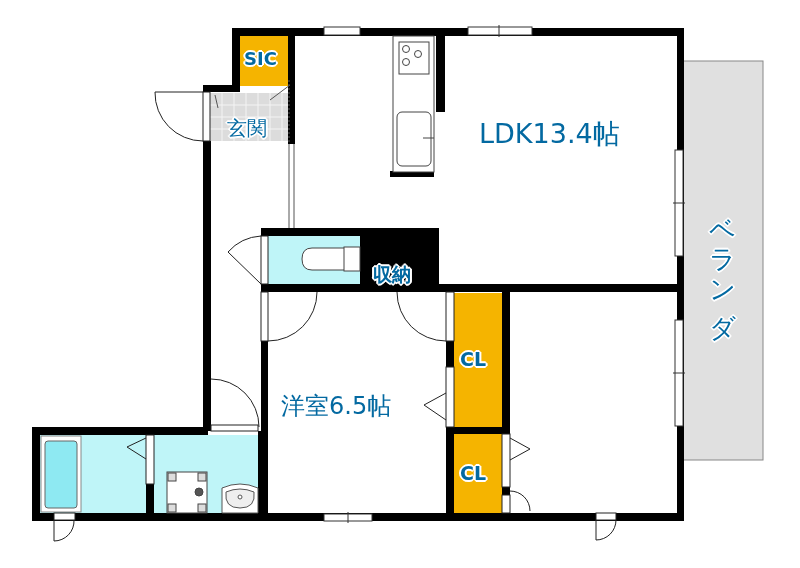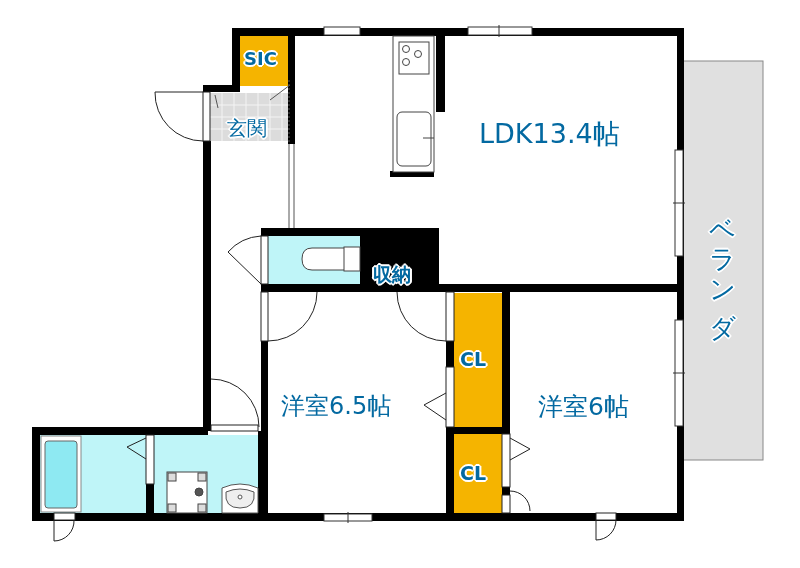--- a/index.html
+++ b/index.html
@@ -170,20 +170,19 @@
     <g stroke="#555" stroke-width="1">
       <path d="M 222 488 Q 240 480 258 488 L 258 513 L 222 513 Z" fill="#fff"></path>
       <path d="M 226 492 Q 240 486 254 492 Q 256 508 240 508 Q 224 508 226 492 Z" fill="#eee"></path>
       <circle cx="240" cy="497" r="2" fill="#fff"></circle>
     </g>
   </svg>
 
   
   <div class="lbl outline room-label" style="left:479px;top:116px;font-size:27px;">LDK13.4帖</div>
   <div class="lbl outline room-label" style="left:281px;top:390px;font-size:24px;">洋室6.5帖</div>
-  <div class="lbl outline room-label" style="left:538px;top:390px;font-size:25px;">洋室6帖</div>
   <div class="lbl outline genkan-label" style="left:227px;top:115px;">玄関</div>
   <div class="lbl outline closet-label" style="left:244px;top:48px;font-size:18px;">SIC</div>
   <div class="lbl outline closet-label" style="left:373px;top:242px;font-size:19px;margin-top:20px;">収納</div>
   <div class="lbl outline closet-label" style="left:460px;top:348px;">CL</div>
   <div class="lbl outline closet-label" style="left:460px;top:462px;">CL</div>
   <div class="lbl outline veranda-label" style="left:706px;top:200px;">ベランダ</div>
 </div>
 
 </body></html>

